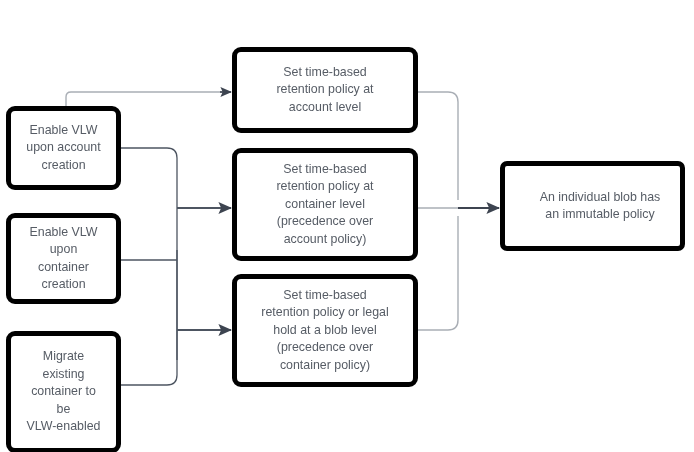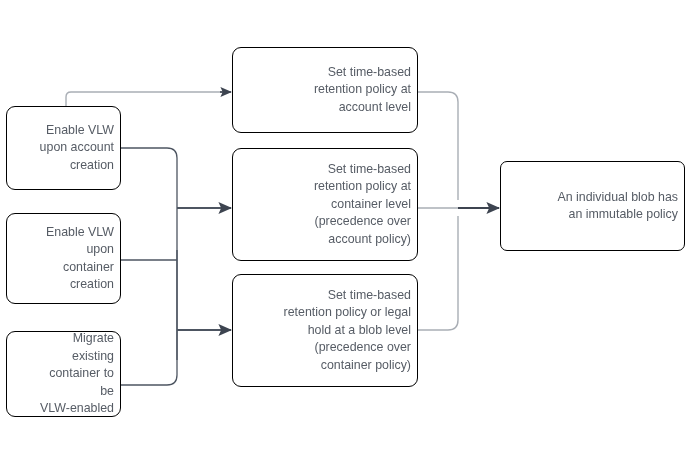--- a/index.html
+++ b/index.html
@@ -33,44 +33,44 @@
     top: 8px;
     font-size: 12.5px;
     line-height: 16px;
     color: #4a4f57;
     white-space: nowrap;
   }
   .node {
     position: absolute;
     box-sizing: border-box;
     background: #ffffff;
-    border: 1px solid #000000;
+    border: 5px solid #000000;
     border-radius: 9px;
     display: flex;
     align-items: center;
     justify-content: center;
-    text-align: right;
+    text-align: center;
     color: #565c65;
     font-size: 12.4px;
     line-height: 17.5px;
     padding: 2px 6px;
   }
   .node.square {
     border-radius: 7px;
     padding-left: 21px;
   }
   .node-label {
     display: block;
     width: 100%;
     white-space: pre-line;
   }
   
   #node-enable-account { left: 6px;  top: 106px; width: 115px; height: 84px; }
   #node-enable-container { left: 6px; top: 213px; width: 115px; height: 91px; }
-  #node-migrate-container { left: 6px; top: 331px; width: 115px; height: 86px; }
+  #node-migrate-container { left: 6px; top: 331px; width: 115px; height: 122px; }
   
   #node-account-policy { left: 232px; top: 47px;  width: 186px; height: 86px; }
   #node-container-policy { left: 232px; top: 148px; width: 186px; height: 113px; }
   #node-blob-policy { left: 232px; top: 274px; width: 186px; height: 113px; }
   
   #node-immutable-result { left: 500px; top: 161px; width: 185px; height: 90px; }
 </style>
 </head>
 <body>
 

